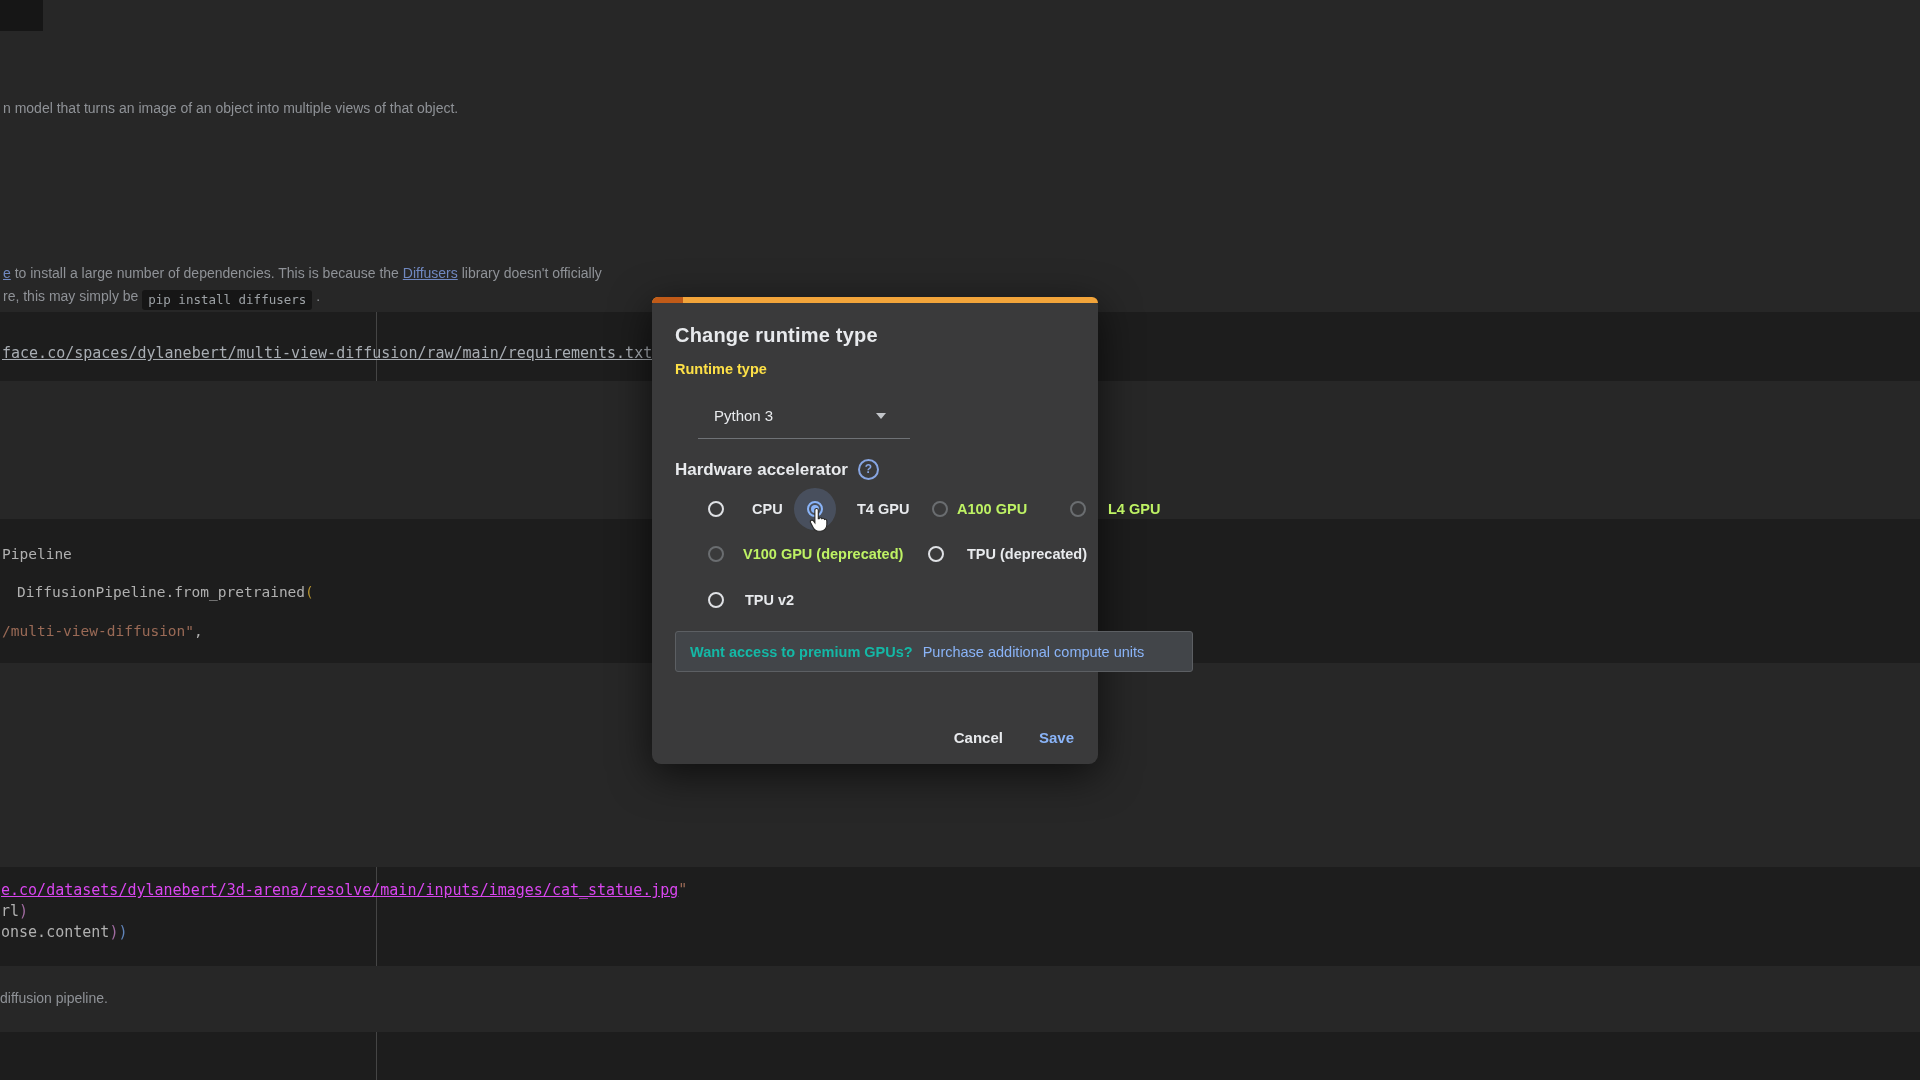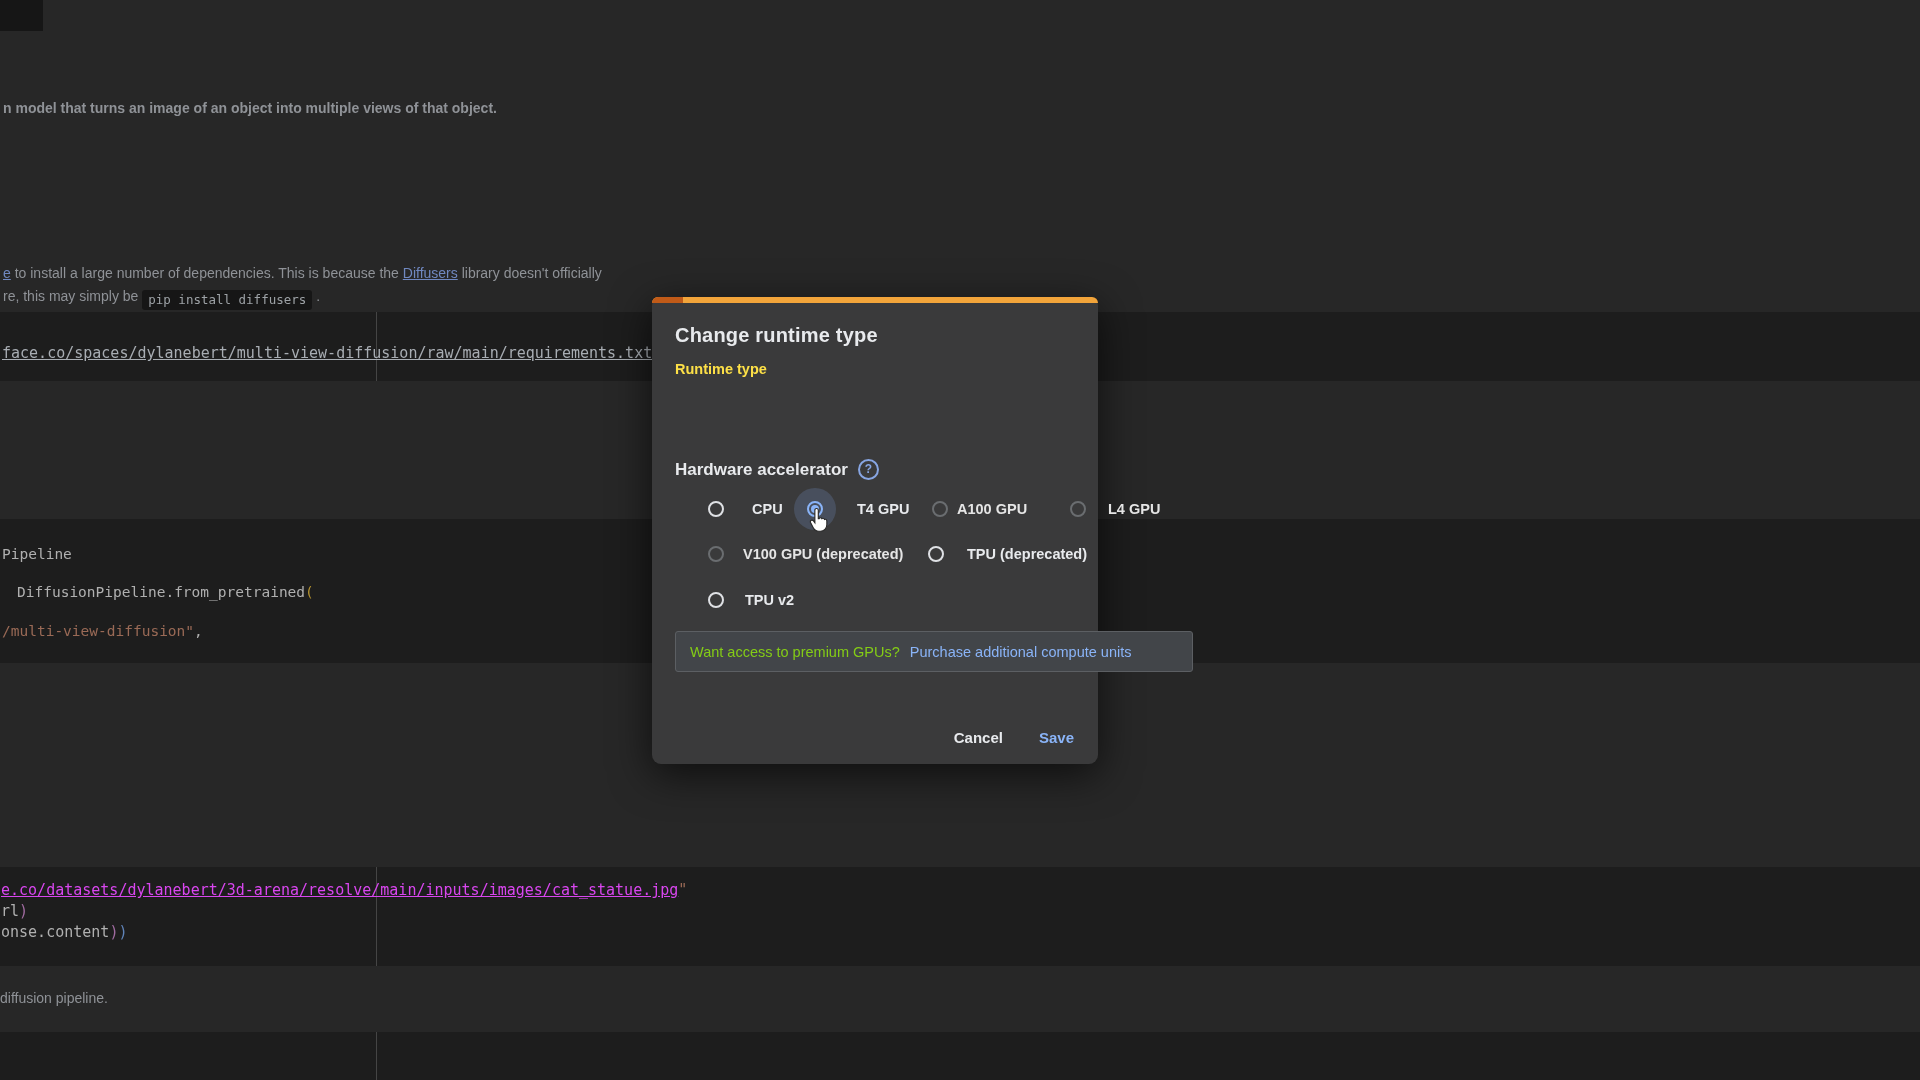--- a/index.html
+++ b/index.html
@@ -51,26 +51,26 @@
   .halo{position:absolute;left:142px;top:191px;width:42px;height:42px;border-radius:50%;
     background:rgba(138,180,248,.18);}
   .opt{position:absolute;height:16px;cursor:pointer;}
   .radio{position:absolute;left:0;top:0;width:16px;height:16px;border-radius:50%;
     border:2px solid #dfe1e5;box-sizing:border-box;}
   .opt.sel .radio{border-color:#8ab4f8;}
   .opt.sel .radio::after{content:"";position:absolute;inset:2px;border-radius:50%;background:#8ab4f8;}
   .opt.dis .radio{border-color:#6a6d70;}
   .olabel{position:absolute;top:0;font-size:14.5px;font-weight:700;line-height:16px;
     white-space:nowrap;color:#e8eaed;}
-  .opt.dis .olabel{color:#e5e5e5;text-align:center;}
+  .opt.dis .olabel{color:#bef264;text-align:center;}
 
   .banner{position:absolute;left:23px;top:334px;width:518px;height:41px;box-sizing:border-box;
     background:#424549;border:1px solid #5c5f63;border-radius:3px;
     display:flex;align-items:center;padding-left:14px;font-size:14.5px;}
-  .banner .q{font-weight:400;color:#84cc16;}
+  .banner .q{font-weight:700;color:#14b8a6;}
   .banner .plink{color:#8ab4f8;margin-left:10px;cursor:pointer;}
 
   .actions{position:absolute;right:24px;top:432px;display:flex;gap:36px;
     font-size:15px;font-weight:700;line-height:17px;}
   .btn{cursor:pointer;background:none;border:none;padding:0;font:inherit;}
   .btn.cancel{color:#e8eaed;}
   .btn.save{color:#8ab4f8;}
 
   .cursor{position:absolute;left:807px;top:507px;width:23px;height:27px;z-index:20;pointer-events:none;}
 </style>
@@ -85,21 +85,21 @@
     <div class="vline"></div>
   </div>
   <div class="band" style="top:519px;height:144px;"></div>
   <div class="band" style="top:867px;height:99px;">
     <div class="vline"></div>
   </div>
   <div class="band" style="top:1032px;height:48px;">
     <div class="vline"></div>
   </div>
 
-  <div class="mdline" style="left:3px;top:100px;font-weight:bold;"><span>n model that turns an image of an object into multiple views of that object.</span></div>
+  <div class="mdline" style="left:3px;top:100px;"><span>n model that turns an image of an object into multiple views of that object.</span></div>
 
   <div class="mdline" style="left:3px;top:265px;"><span class="mdlink">e</span><span> to install a large number of dependencies. This is because the </span><span class="mdlink">Diffusers</span><span> library doesn't officially</span></div>
 
   <div class="mdline" style="left:3px;top:288px;"><span>re, this may simply be </span><span class="chip">pip install diffusers</span><span> .</span></div>
 
   <div class="mono mono-sm" style="left:2px;top:345px;"><span class="code-url">face.co/spaces/dylanebert/multi-view-diffusion/raw/main/requirements.txt</span></div>
 
 
   <div class="mono mono-lg" style="left:2px;top:545px;"><span>Pipeline</span></div>
   <div class="mono mono-lg" style="left:17px;top:583px;"><span>DiffusionPipeline.from_pretrained</span><span class="paren-gold">(</span></div>
@@ -113,20 +113,24 @@
 
   <div class="dialog">
     <div class="loadbar">
       <div class="loadbar-seg"></div>
     </div>
 
     <h1 class="dlg-title">Change runtime type</h1>
 
     <div class="dlg-label" style="left:23px;top:64px;">Runtime type</div>
 
+    <div class="select">
+      <span class="val">Python 3</span>
+      <span class="arrow"></span>
+    </div>
 
     <div class="hw-row">
       <span class="lbl">Hardware accelerator</span>
       <span class="help-icon">?</span>
     </div>
 
     <div class="halo"></div>
 
     <div class="opt" style="left:56px;top:204px;">
       <span class="radio"></span>

